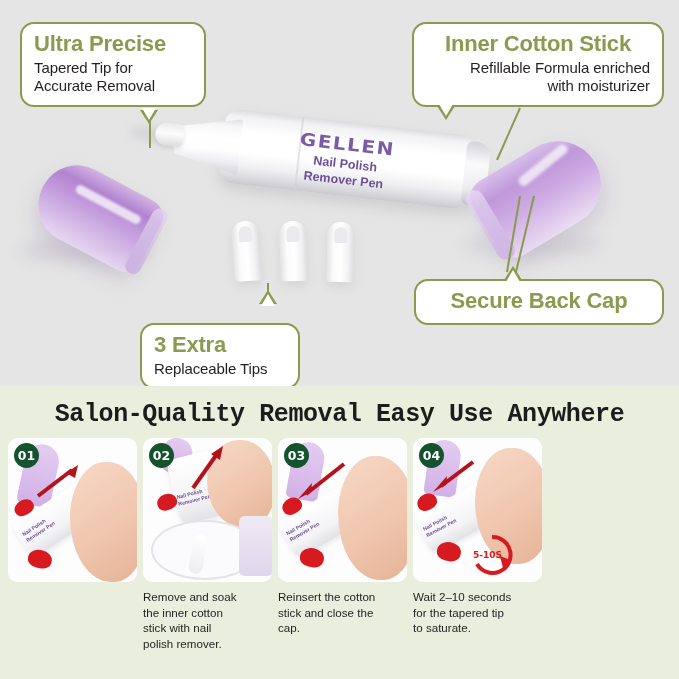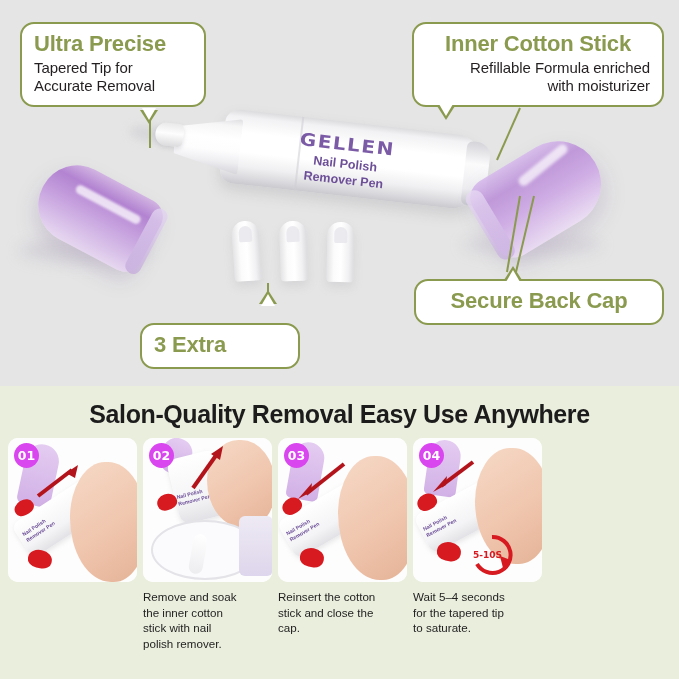--- a/index.html
+++ b/index.html
@@ -265,20 +265,21 @@
   }
   #howto-title {
     position: absolute;
     left: 0; top: 14px;
     width: 679px;
     text-align: center;
     font-size: 25px;
     font-weight: bold;
     color: #1c1c1c;
     letter-spacing: -0.4px;
+    font-family: Liberation Mono, monospace;
   }
   #steps {
     position: absolute;
     left: 8px; top: 52px;
     width: 663px;
     display: flex;
     gap: 6px;
   }
   .step { width: 129px; }
   .step-photo {
@@ -287,21 +288,21 @@
     height: 144px;
     border-radius: 10px;
     overflow: hidden;
     background: #ffffff;
   }
   .step-badge {
     position: absolute;
     left: 6px; top: 5px;
     width: 25px; height: 25px;
     border-radius: 50%;
-    background: #d946ef;
+    background: #14532d;
     color: #ffffff;
     font-size: 12.5px;
     font-weight: bold;
     display: flex;
     align-items: center;
     justify-content: center;
     z-index: 9;
     font-family: "DejaVu Sans", sans-serif;
   }
   .step-caption {
@@ -375,20 +376,21 @@
   <div class="callout" id="c2" style="left:412px; top:22px; width:252px;">
     <div class="callout-title align-center">Inner Cotton Stick</div>
     <div class="callout-sub align-right">Refillable Formula enriched
 with moisturizer</div>
   </div>
   <div class="notch" style="left:437px; top:106px; border-left:9px solid transparent; border-right:9px solid transparent; border-top:14px solid #8a9a4e;"></div>
   <div class="notch" style="left:439px; top:104px; border-left:7px solid transparent; border-right:7px solid transparent; border-top:12px solid #ffffff;"></div>
 
   <div class="callout" id="c3" style="left:140px; top:303px; width:160px;margin-top:20px;">
     <div class="callout-title">3 Extra</div>
+    <div class="callout-sub">Replaceable Tips</div>
   </div>
   <div class="notch" style="left:259px; top:290px; border-left:9px solid transparent; border-right:9px solid transparent; border-bottom:14px solid #8a9a4e;"></div>
   <div class="notch" style="left:261px; top:294px; border-left:7px solid transparent; border-right:7px solid transparent; border-bottom:12px solid #ffffff;"></div>
 
   <div class="callout" id="c4" style="left:414px; top:279px; width:250px;">
     <div class="callout-title align-center">Secure Back Cap</div>
   </div>
   <div class="notch" style="left:504px; top:266px; border-left:9px solid transparent; border-right:9px solid transparent; border-bottom:14px solid #8a9a4e;"></div>
   <div class="notch" style="left:506px; top:270px; border-left:7px solid transparent; border-right:7px solid transparent; border-bottom:12px solid #ffffff;"></div>
 
@@ -514,20 +516,20 @@
           <path d="M46 4 L14 28" stroke="#b3141b" stroke-width="4" fill="none"></path>
           <path d="M6 34 L19 27 L20 18 Z" fill="#b3141b"></path>
         </svg>
         <svg style="position:absolute; left:54px; top:94px;" width="50" height="46" viewBox="0 0 50 46">
           <path d="M25 5 A18 18 0 1 1 10 32" stroke="#d71920" stroke-width="4" fill="none"></path>
           <path d="M44 28 L33 24 L36 36 Z" fill="#d71920"></path>
         </svg>
         <div class="timer" style="left:60px; top:112px;">5-10S</div>
         <div class="step-badge">04</div>
       </div>
-      <div class="step-caption">Wait 5–4 seconds
+      <div class="step-caption">Wait 2–10 seconds
 for the tapered tip
 to saturate.</div>
     </div>
 
 
   </div>
 </div>
 
 </body></html>

